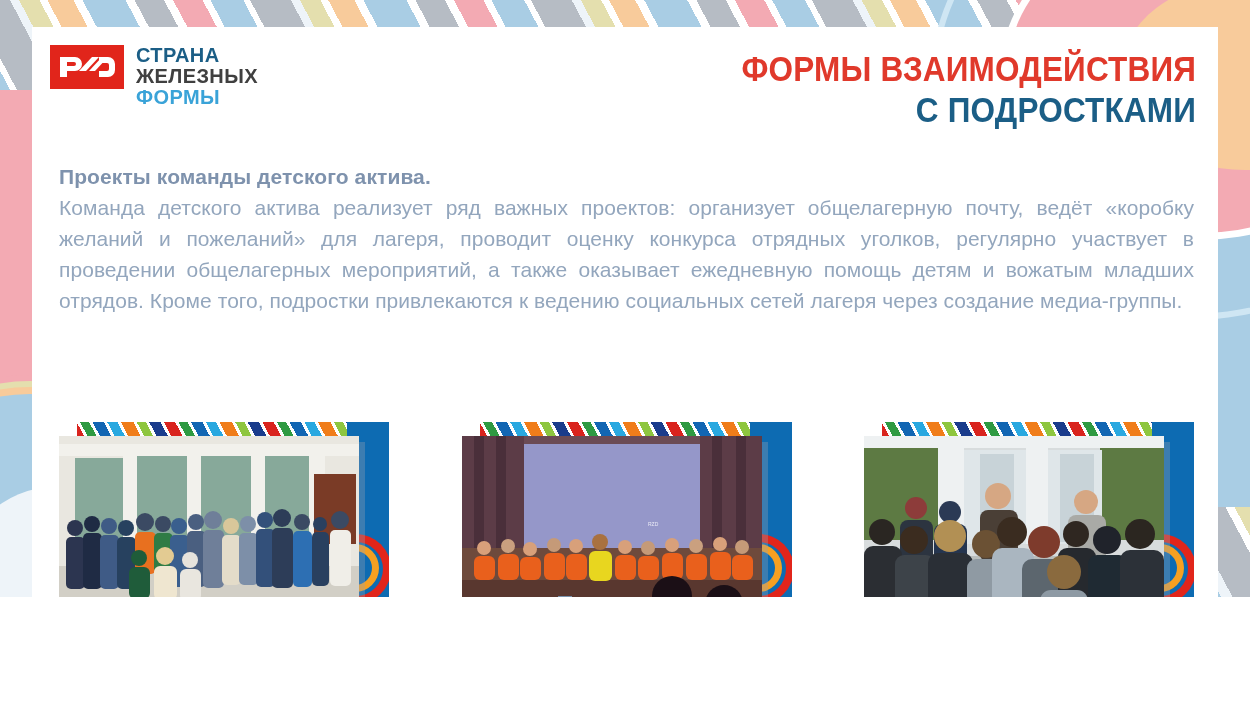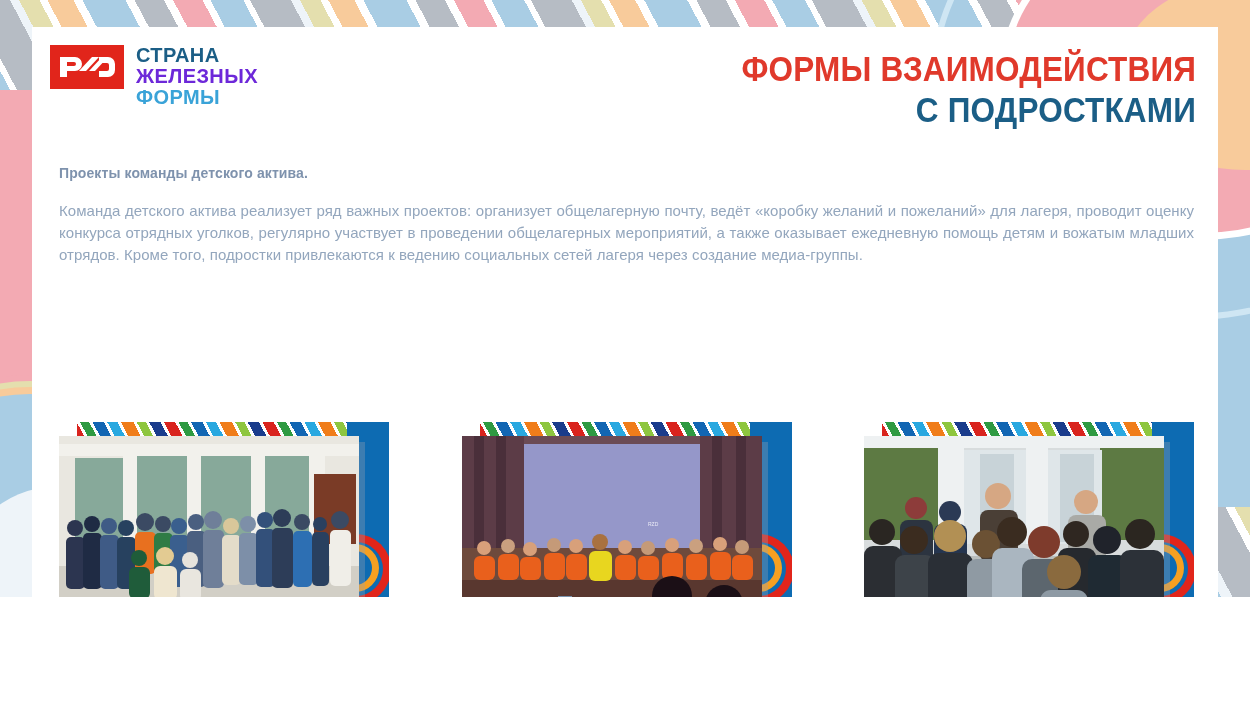--- a/index.html
+++ b/index.html
@@ -130,21 +130,21 @@
   }
   .rzd-mark svg { position: absolute; left: 9px; top: 9px; }
 
   .lockup-text {
     font-weight: 700;
     letter-spacing: 0.4px;
     line-height: 1.06;
   }
   .lockup-text div { font-size: 20px; }
   .lt-1 { color: #1b5e86; }
-  .lt-2 { color: #6d28d9; }
+  .lt-2 { color: #404040; }
   .lt-3 { color: #3aa3d8; }
 
   .slide-title {
     position: absolute; right: 22px; top: 22px;
     text-align: right;
     font-family: "Liberation Sans Narrow", "Liberation Sans", sans-serif;
     font-weight: 700;
     font-size: 35px;
     line-height: 1.17;
     letter-spacing: 0.2px;
@@ -153,28 +153,28 @@
   }
   .title-l1 { color: #e0392b; }
   .title-l2 { color: #1b5e86; }
 
   
   .body-wrap {
     position: absolute;
     left: 27px; top: 138px; width: 1135px;
   }
   .lead {
-    font-size: 14px;
+    font-size: 21px;
     font-weight: 700;
     color: #7e92ad;
-    margin-bottom: 19px;
+    margin-bottom: 4px;
     letter-spacing: 0.1px;
   }
   .para {
-    font-size: 15px;
+    font-size: 21px;
     font-weight: 400;
     color: #93a6bd;
     line-height: 1.47;
     text-align: justify;
     letter-spacing: 0.05px;
   }
 
   
   .photos {
     position: absolute;

